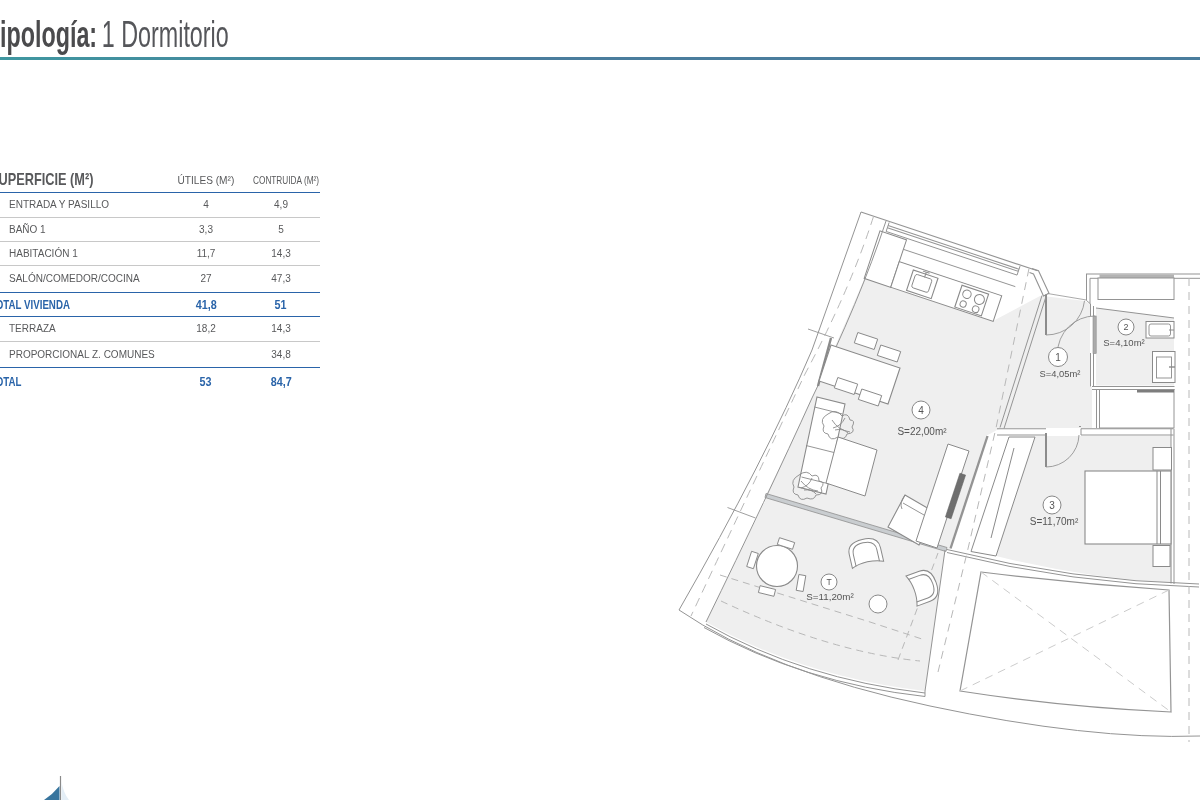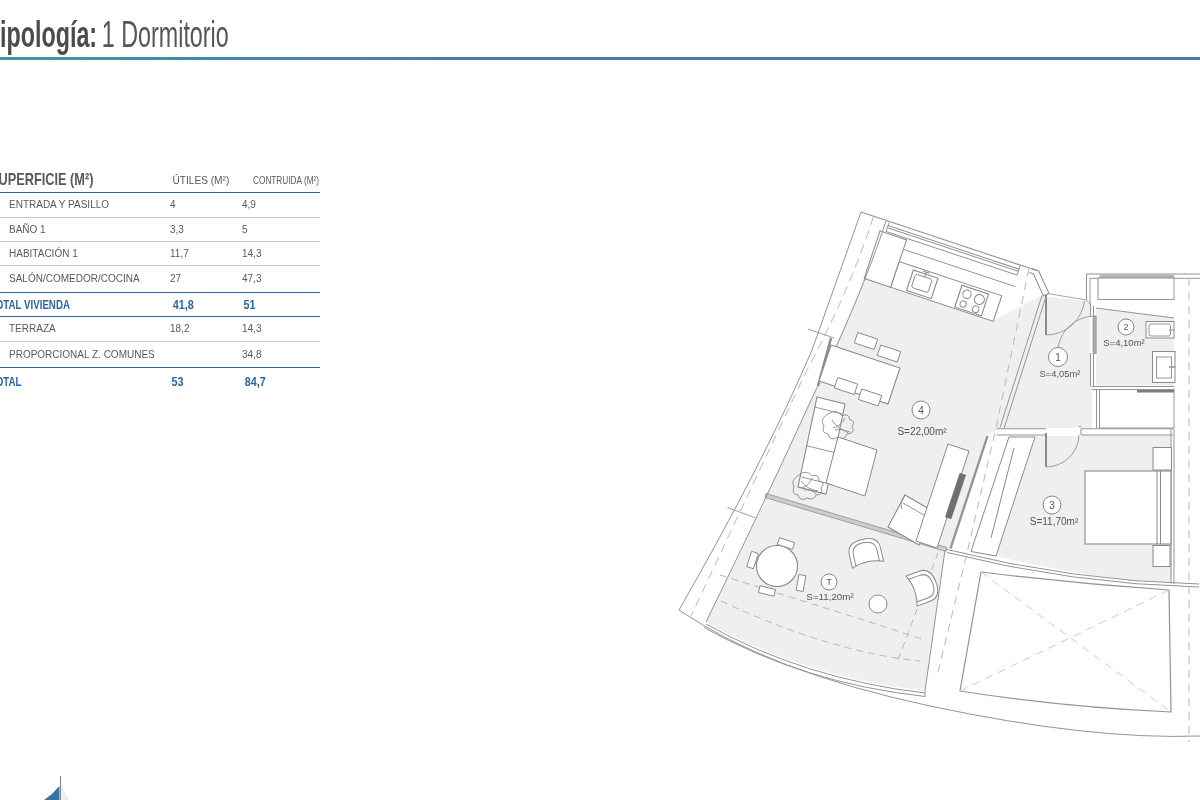--- a/index.html
+++ b/index.html
@@ -4,22 +4,22 @@
 <style>
   html,body{margin:0;padding:0;background:#ffffff;width:1200px;height:800px;overflow:hidden;}
   body{font-family:"Liberation Sans", sans-serif;position:relative;}
   .title{position:absolute;left:0;top:16px;white-space:nowrap;transform:scaleX(0.63);transform-origin:left top;line-height:1;}
   .title .b{font-weight:700;color:#4b4b4d;font-size:37px;letter-spacing:0px;}
   .title .l{font-weight:400;color:#55565a;font-size:37px;letter-spacing:0px;}
   .rule{position:absolute;left:0;top:57px;width:1200px;height:3px;background:linear-gradient(90deg,#3f97a0 0%,#4a7d9d 40%,#4a7d9d 100%);}
   table.sup{position:absolute;left:-10px;top:168.5px;border-collapse:collapse;width:330px;table-layout:fixed;}
   table.sup td{padding:0;font-size:10px;color:#58595b;vertical-align:middle;}
   td.lab{padding-left:19px !important;width:180px;}
-  td.n1{width:72px;text-align:left;}
-  td.n2{width:78px;}
+  td.n1{width:72px;text-align:center;}
+  td.n2{width:78px;text-align:center;}
   .hdr td{color:#2a64a9;height:23px;}
   .hdr .h1{font-weight:700;font-size:17px;transform:scaleX(0.75);transform-origin:left;display:inline-block;white-space:nowrap;}
   .hdr .h2{font-size:11px;transform:scaleX(0.92);display:inline-block;white-space:nowrap;}
   .hdr .h2b{font-size:11px;transform:scaleX(0.75);display:inline-block;white-space:nowrap;}
   tr.gb td{border-bottom:1px solid #c8c8c8;}
   tr.bb td{border-bottom:1.6px solid #2a64a9;}
   tr.tot td{color:#2a64a9;font-weight:700;}
   .tot .tlab{font-size:13.5px;transform:scaleX(0.72);transform-origin:left;display:inline-block;white-space:nowrap;}
   .tot .tnum{font-size:13.5px;transform:scaleX(0.8);display:inline-block;white-space:nowrap;}
   svg{position:absolute;left:0;top:0;}

